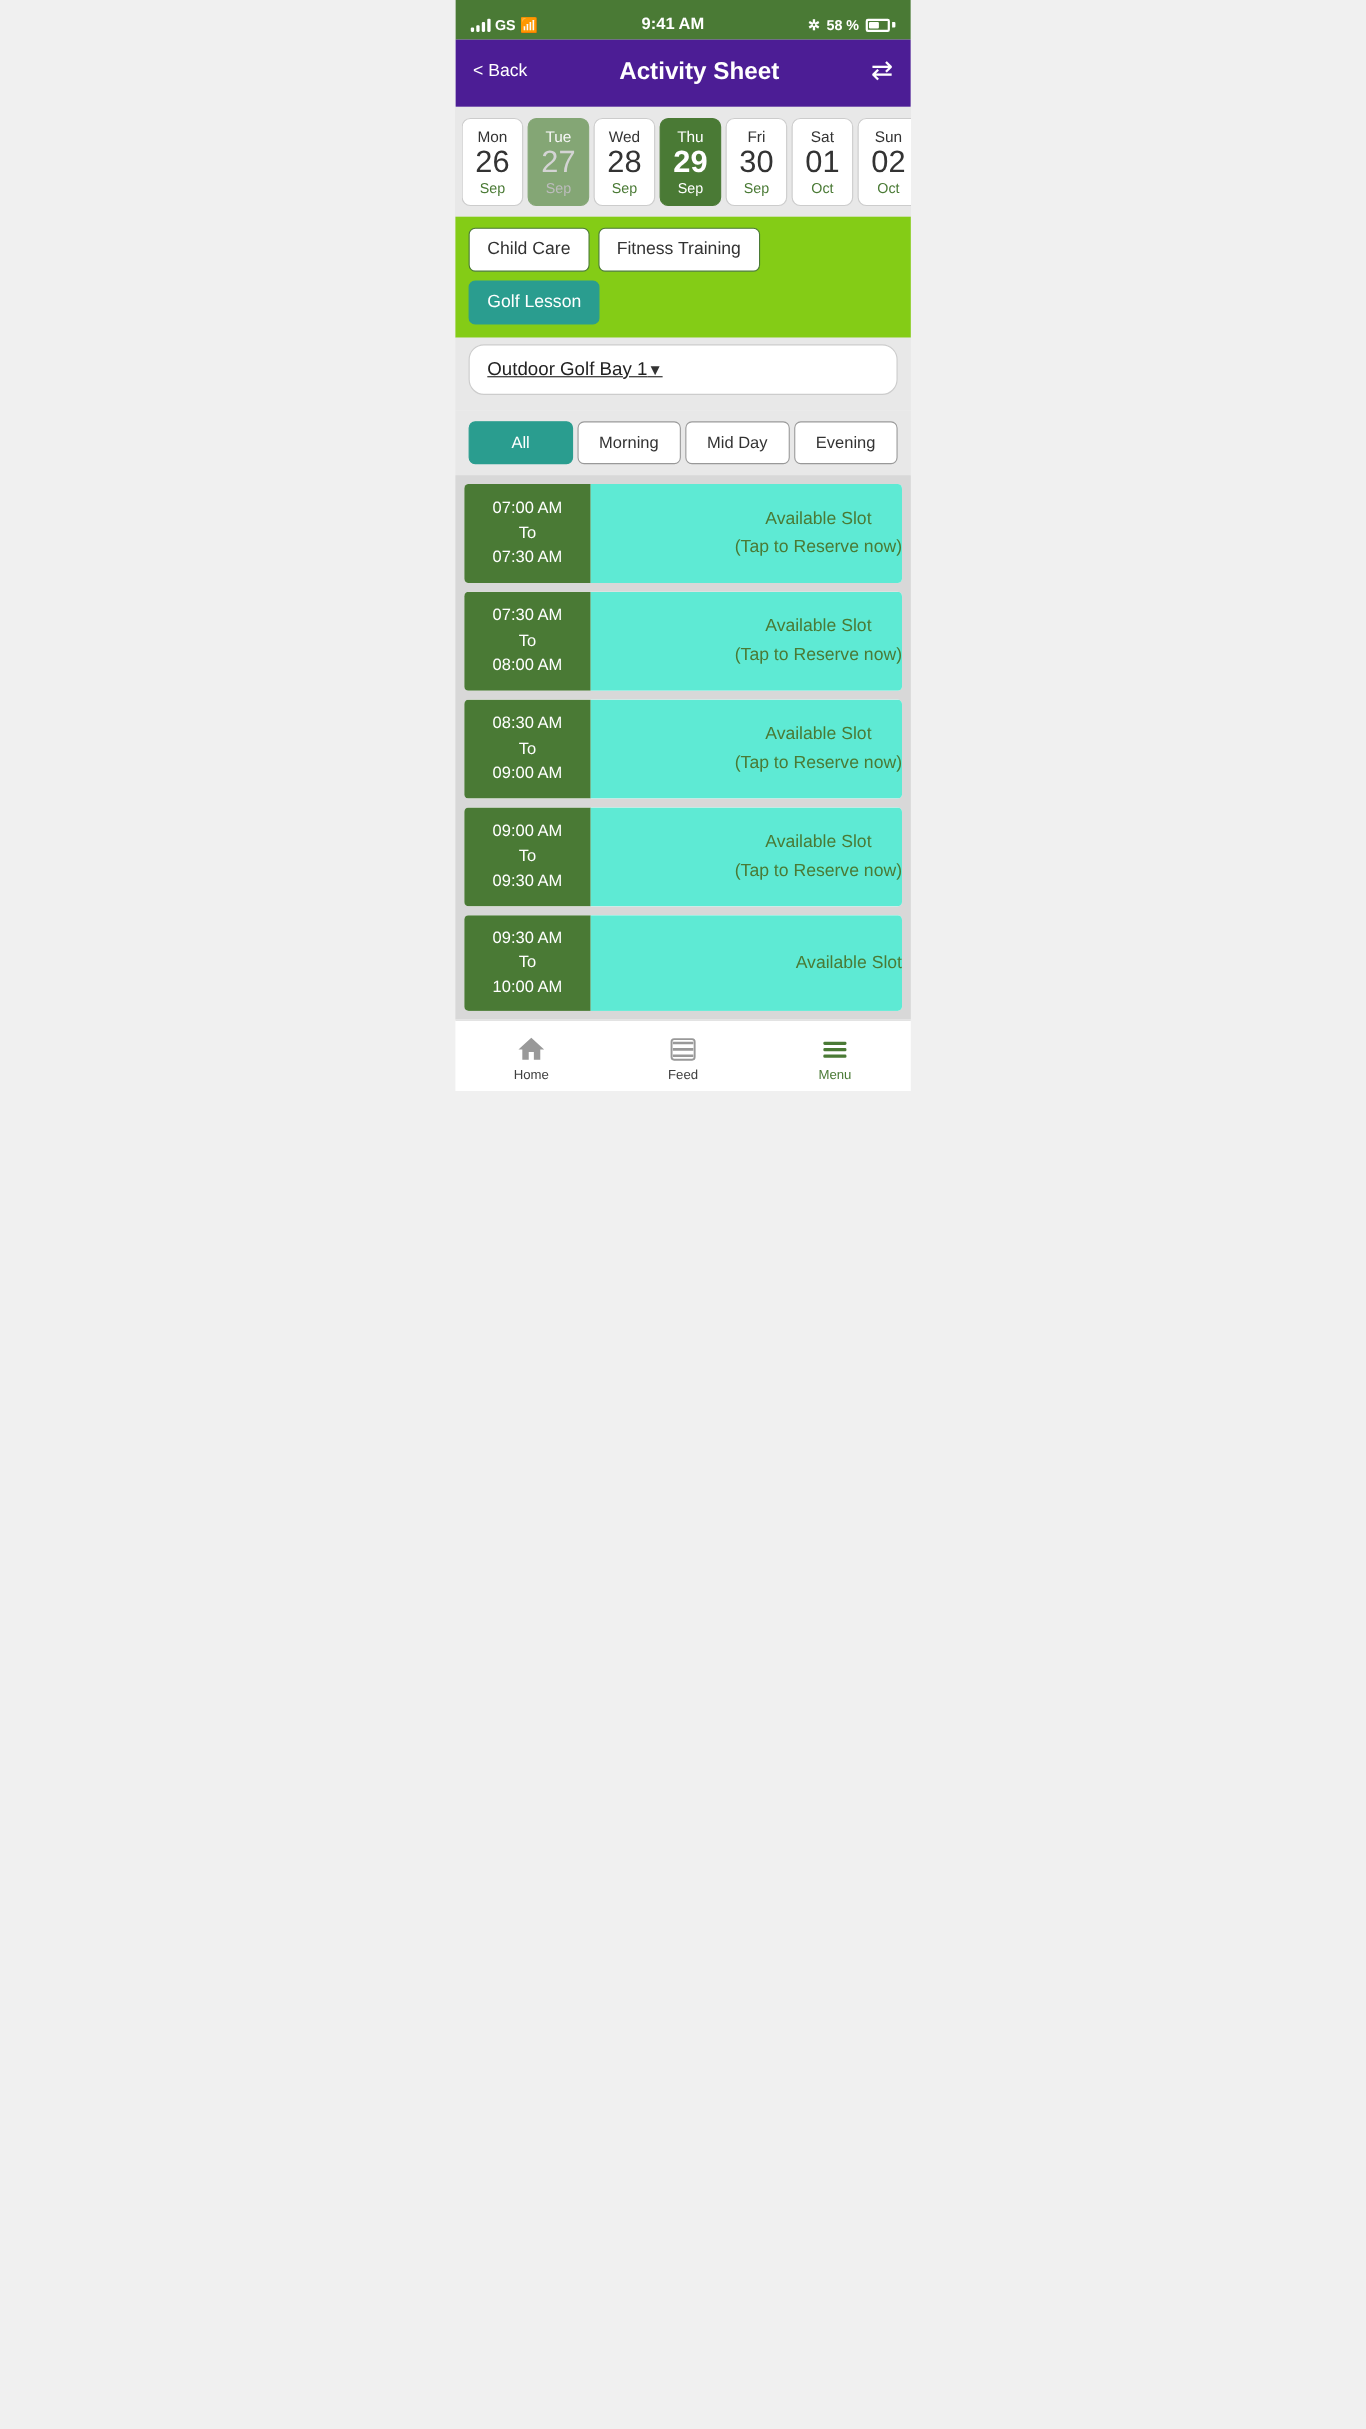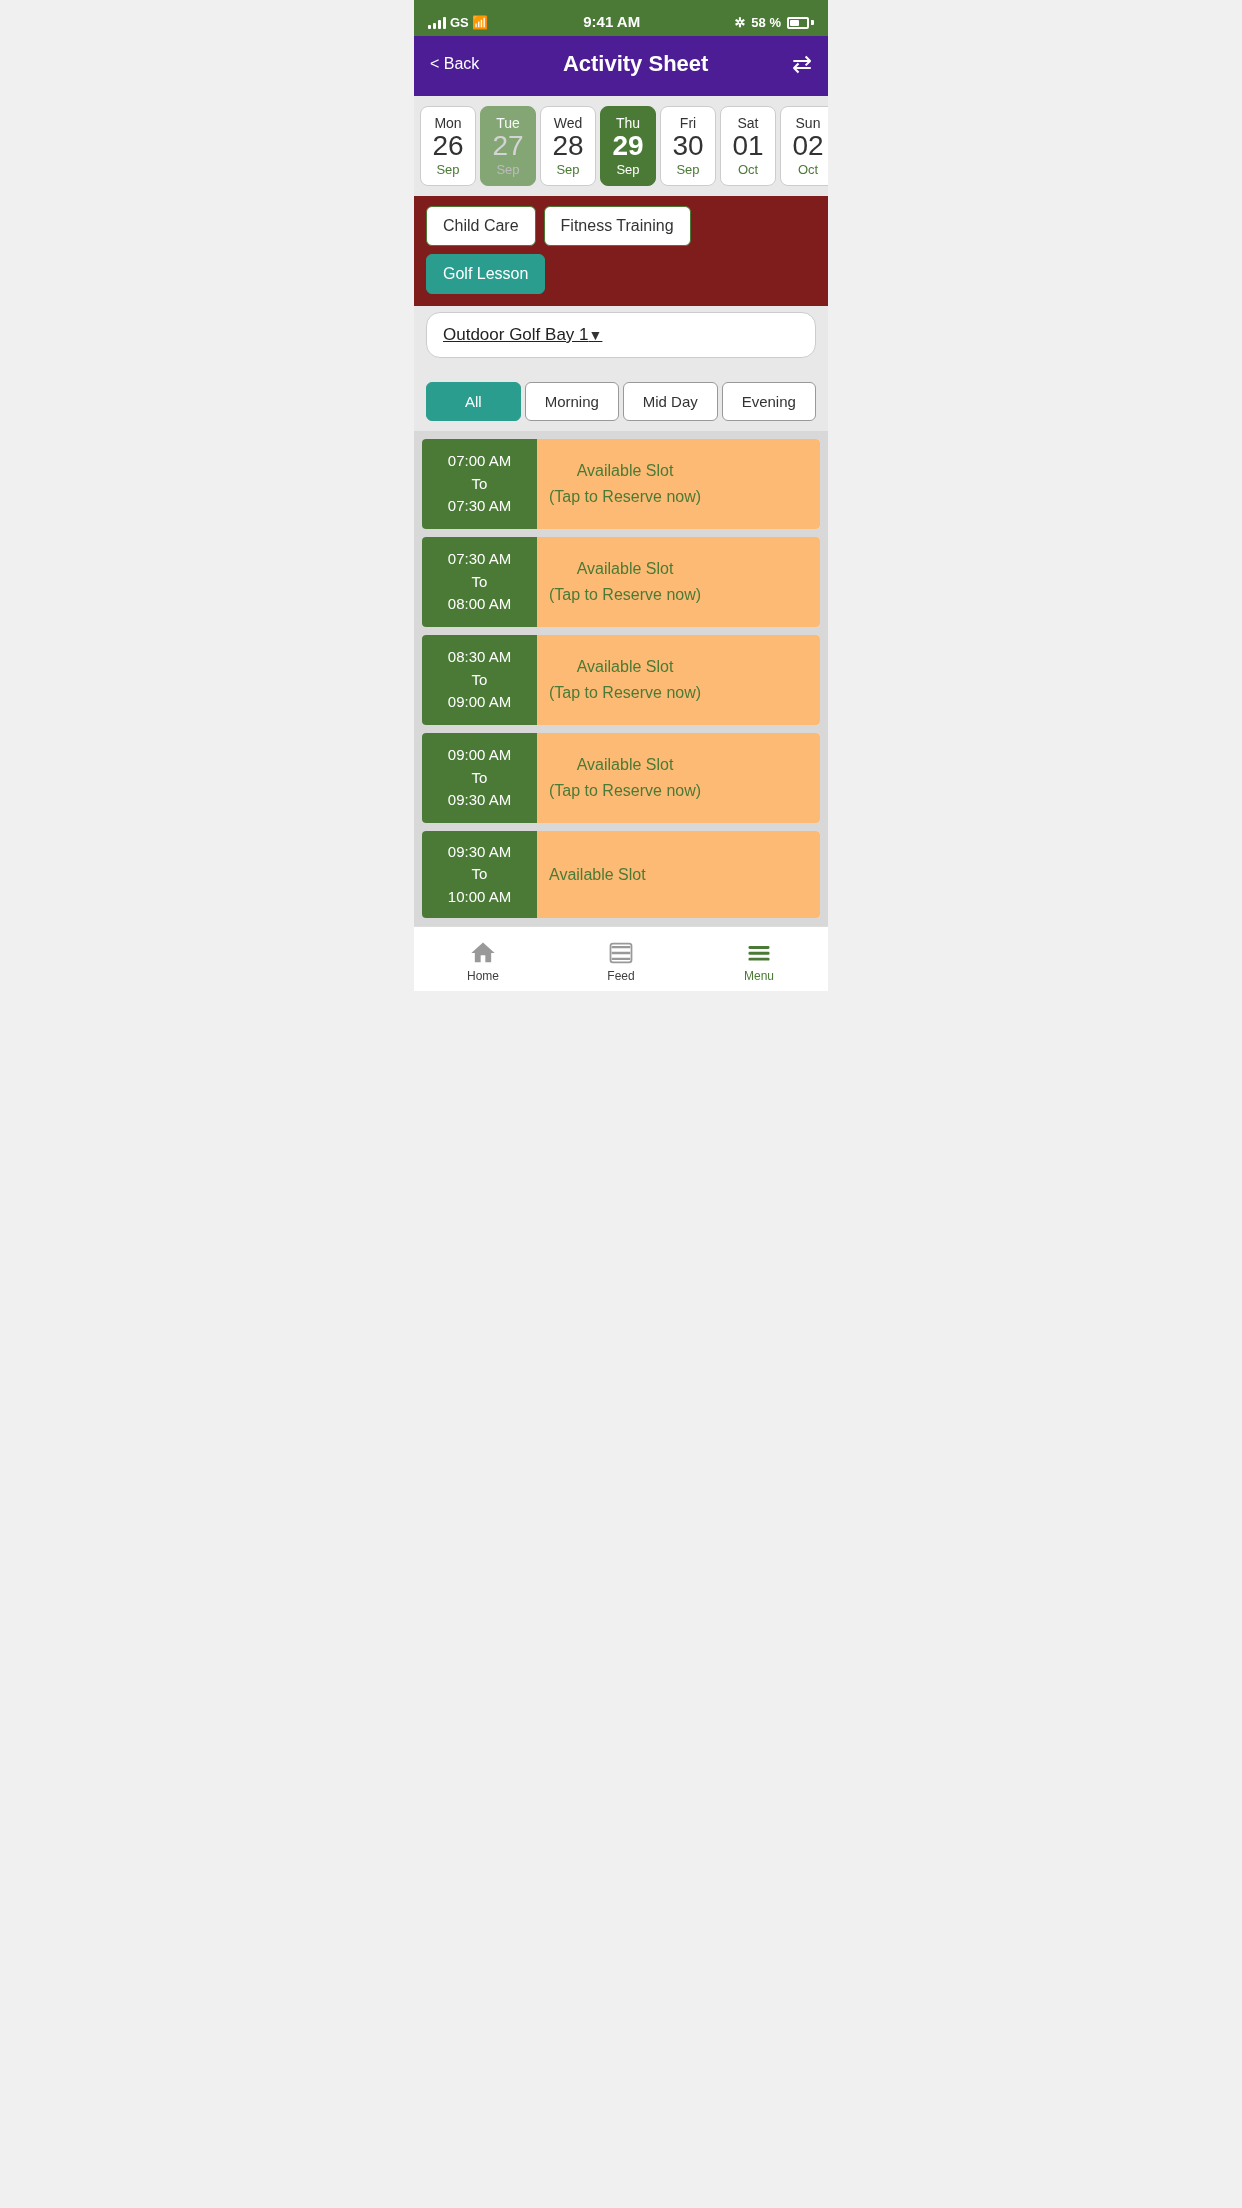--- a/index.html
+++ b/index.html
@@ -153,21 +153,21 @@
     }
     .date-card.selected .month {
       color: white;
     }
     .date-card.dimmed .month {
       color: #aaa;
     }
 
     
     .activity-bar {
-      background: #7f1d1d;
+      background: #84cc16;
       display: flex;
       gap: 8px;
       padding: 10px 12px 12px;
       align-items: center;
       flex-wrap: wrap;
     }
     .activity-btn {
       border-radius: 6px;
       border: 1.5px solid #4a7a35;
       background: white;
@@ -255,25 +255,24 @@
       align-items: center;
       justify-content: center;
       padding: 10px 8px;
       min-width: 115px;
       line-height: 1.5;
       flex-shrink: 0;
     }
     .slot-content {
       flex: 1;
       display: flex;
-      align-items: flex-start;
+      align-items: flex-end;
       justify-content: center;
       flex-direction: column;
-      padding: 12px;
-      background: #fdba74;
+      background: #5eead4;
     }
     .slot-available {
       color: #4a7a35;
       font-size: 16px;
       font-weight: 500;
       text-align: center;
       line-height: 1.6;
     }
     .slot-row.partial {
       min-height: 80px;

